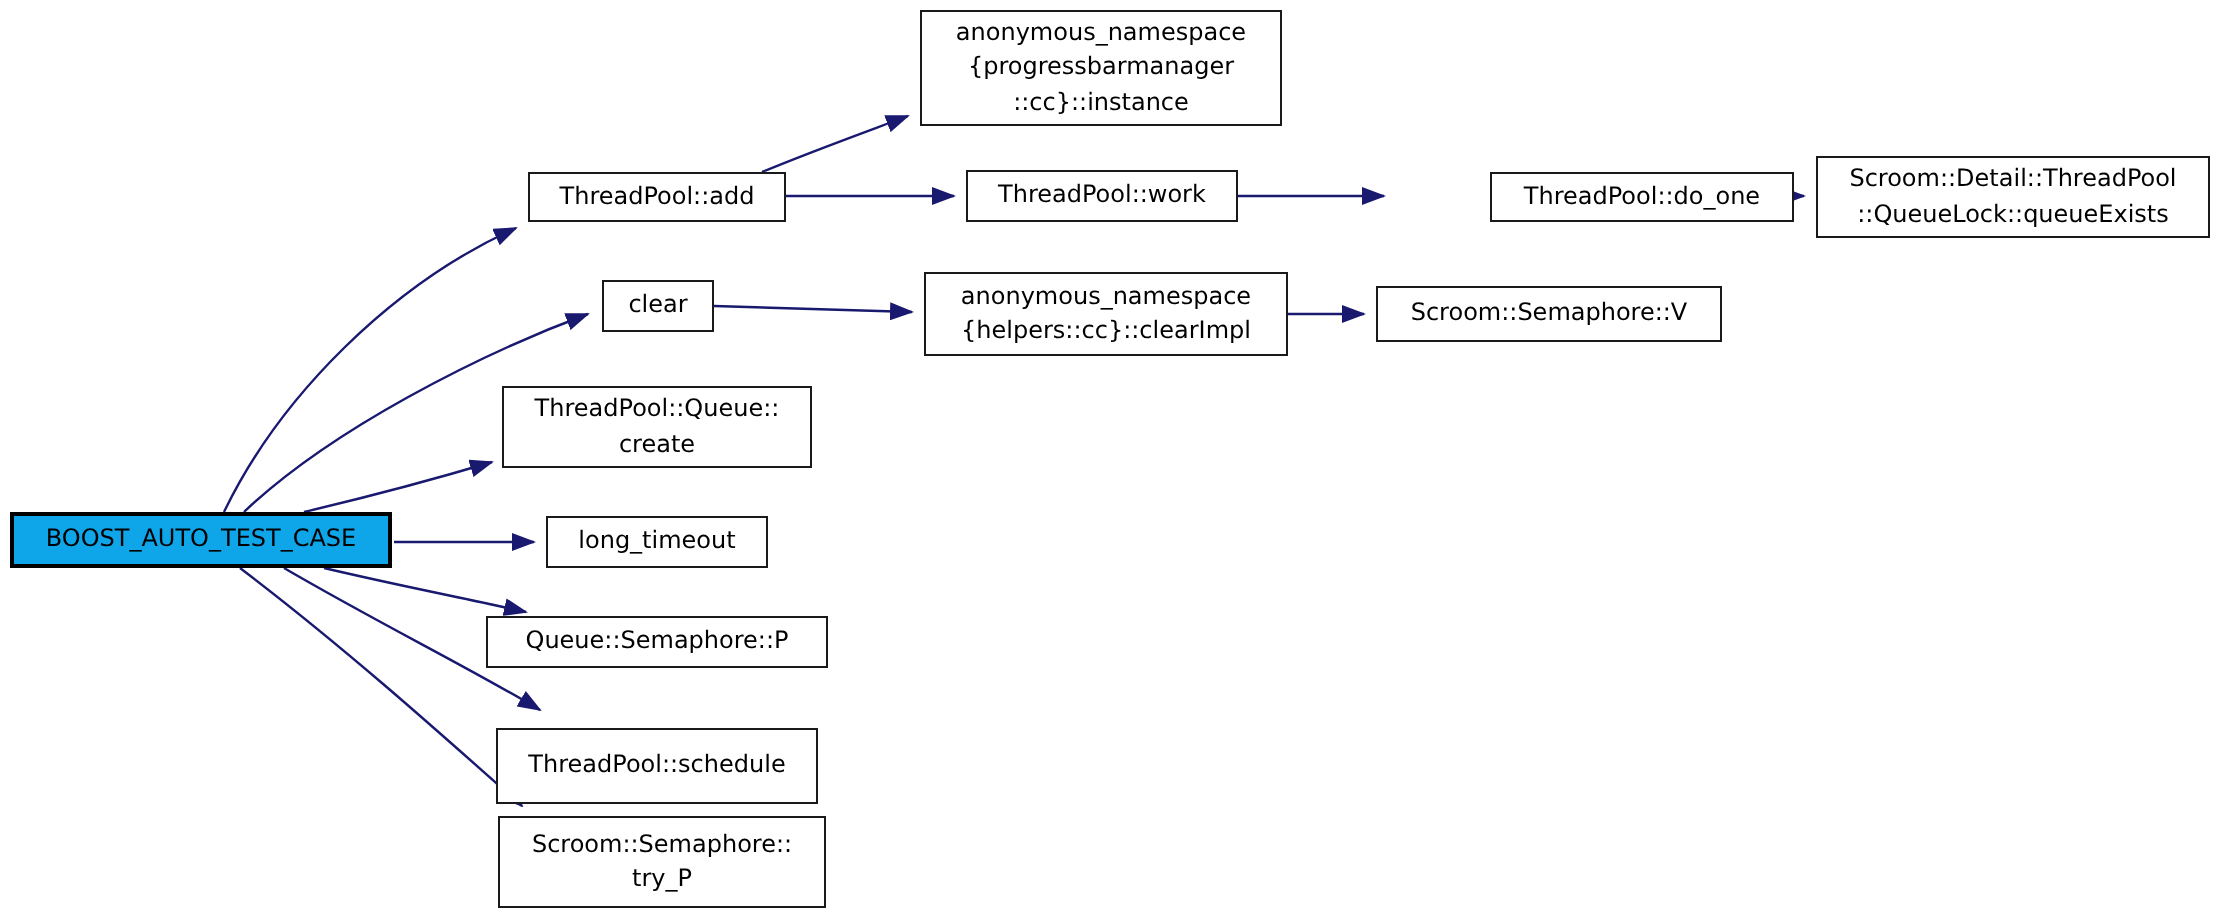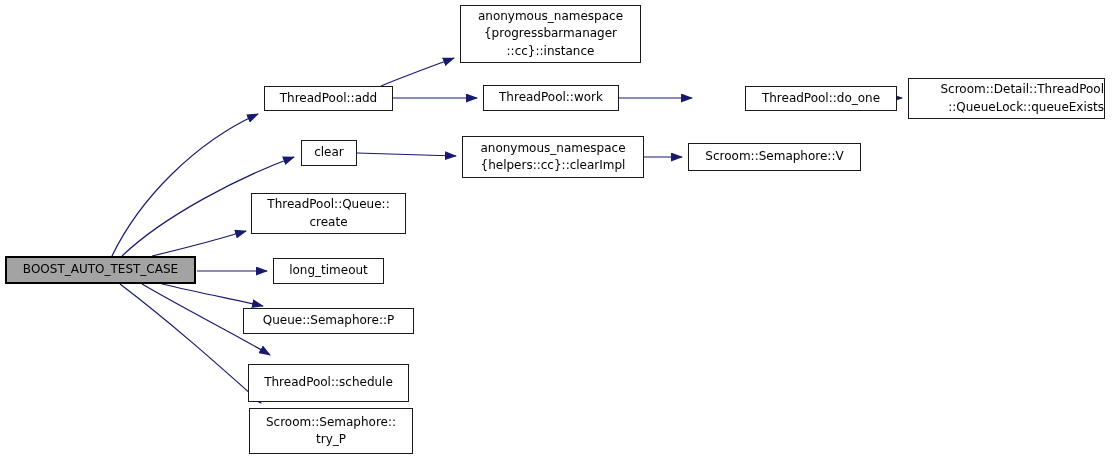--- a/index.html
+++ b/index.html
@@ -32,21 +32,21 @@
     line-height: 17.5px;
     display: flex;
     flex-direction: column;
     align-items: center;
     justify-content: center;
     text-align: center;
     white-space: nowrap;
     cursor: pointer;
   }
   .node.highlight {
-    background: #a3a3a3;
+    background: #0ea5e9;
     border: 2px solid #000000;
     cursor: default;
   }
   .node .line {
     display: block;
   }
 </style>
 </head>
 <body>
 
@@ -90,21 +90,21 @@
   </div>
 
   <div class="node" style="left:483px; top:85px; width:136px; height:26px;">
     <span class="line">ThreadPool::work</span>
   </div>
 
   <div class="node" style="left:698px; top:86px; width:152px; height:25px;margin-left:47px;">
     <span class="line">ThreadPool::do_one</span>
   </div>
 
-  <div class="node" style="left:908px; top:78px; width:197px; height:41px;align-items:flex-end;">
+  <div class="node" style="left:908px; top:78px; width:197px; height:41px;">
     <span class="line">Scroom::Detail::ThreadPool</span>
     <span class="line">::QueueLock::queueExists</span>
   </div>
 
   <div class="node" style="left:301px; top:140px; width:56px; height:26px;">
     <span class="line">clear</span>
   </div>
 
   <div class="node" style="left:462px; top:136px; width:182px; height:42px;">
     <span class="line">anonymous_namespace</span>

